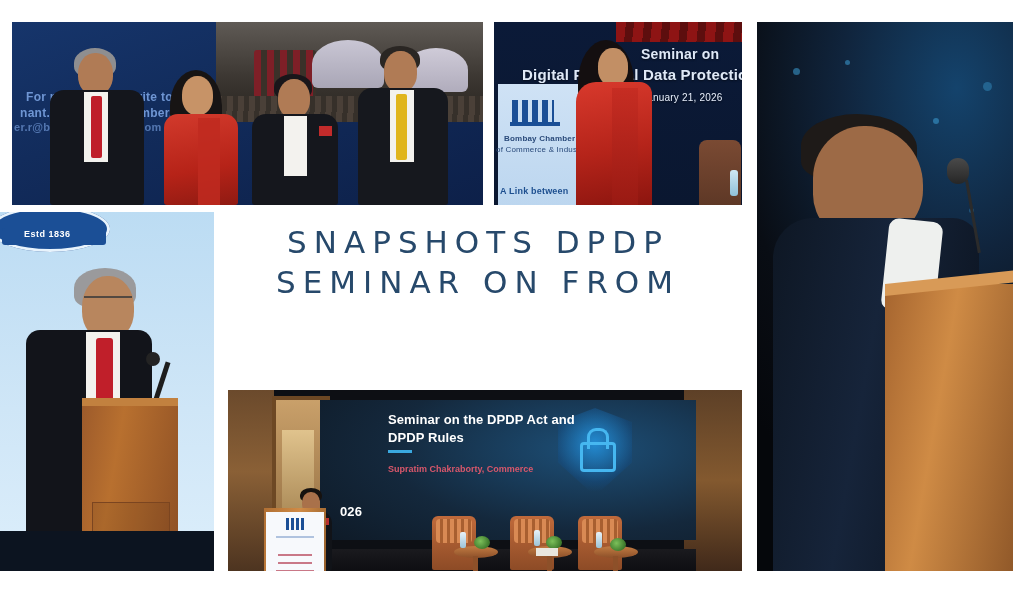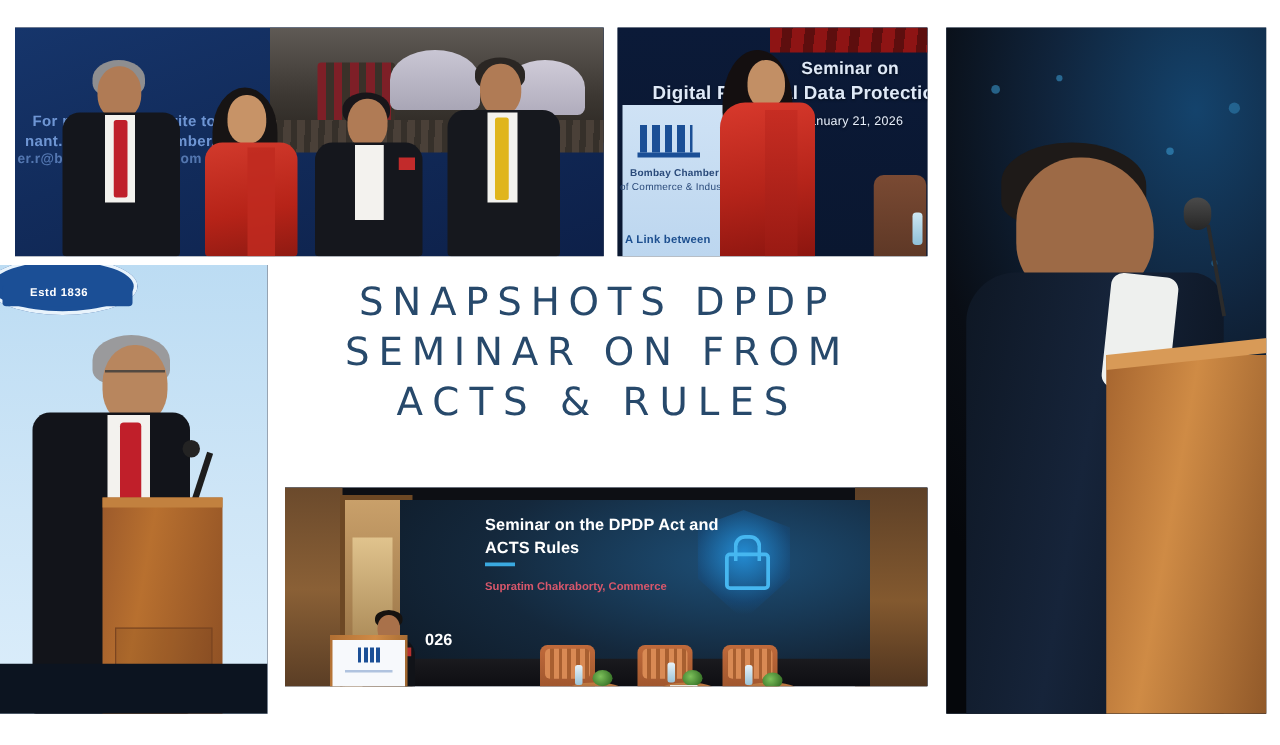--- a/index.html
+++ b/index.html
@@ -67,21 +67,21 @@
      background:linear-gradient(100deg,#9c5a2b 0%,#b8702f 35%,#8d4f24 100%);
      box-shadow:inset 0 2px 0 #c98a4d;}
   #ph3 .podium-edge{position:absolute;left:82px;top:186px;width:96px;height:8px;background:#c2813f;}
   #ph3 .podium-panel{position:absolute;left:92px;top:290px;width:76px;height:64px;
      border:1px solid #7b4520;background:rgba(0,0,0,.07);}
   #ph3 .mic{position:absolute;left:152px;top:148px;width:5px;height:44px;background:#1d1d1d;
      transform:rotate(18deg);transform-origin:bottom;}
   #ph3 .mic-head{position:absolute;left:146px;top:140px;width:14px;height:14px;border-radius:50%;background:#232323;}
 
   
-  #ph4{left:228px;top:390px;width:514px;height:159px;}
+  #ph4{left:228px;top:390px;width:514px;height:181px;}
   #ph4 .bg{position:absolute;inset:0;background:#0d0f14;}
   #ph4 .wallL{position:absolute;left:0;top:0;width:46px;height:181px;
      background:linear-gradient(180deg,#6b4a2c 0%,#8a6036 45%,#4d3420 100%);}
   #ph4 .wallR{position:absolute;right:0;top:0;width:58px;height:181px;
      background:linear-gradient(180deg,#5d4027 0%,#83592f 50%,#40291a 100%);}
   #ph4 .mirror{position:absolute;left:44px;top:6px;width:50px;height:150px;
      background:linear-gradient(180deg,#c9a06a 0%,#8e6a3e 100%);border:4px solid #6d4824;}
   #ph4 .mirror-in{position:absolute;left:54px;top:40px;width:32px;height:108px;
      background:linear-gradient(180deg,#e0c38d 0%,#9d7b49 100%);}
   #ph4 .bigscreen{position:absolute;left:92px;top:10px;width:376px;height:140px;
@@ -250,21 +250,21 @@
       <div class="wallL"></div>
       <div class="mirror"></div>
       <div class="mirror-in"></div>
       <div class="wallR"></div>
       <div class="bigscreen"></div>
       <div class="shield"></div>
       <div class="lock-s"></div>
       <div class="lock-b"></div>
 
       <div class="scr-title" style="left:160px;top:22px;">Seminar on the  DPDP Act and</div>
-      <div class="scr-title" style="left:160px;top:40px;">ACTS Rules</div>
+      <div class="scr-title" style="left:160px;top:40px;">DPDP Rules</div>
       <div class="scr-rule"></div>
       <div class="scr-sub" style="left:160px;top:74px;">Supratim Chakraborty, Commerce</div>
       <div class="scr-title" style="left:112px;top:114px;font-size:13px;">026</div>
 
       <div class="floor"></div>
 
       <div>
         <div class="hair" style="left:72px;top:98px;width:22px;height:14px;background:#16120f;"></div>
         <div class="head" style="left:74px;top:102px;width:18px;height:22px;background:#a9714a;"></div>
         <div class="torso" style="left:62px;top:120px;width:42px;height:61px;background:#111318;"></div>
@@ -330,16 +330,15 @@
       <div class="mic"></div>
       <div class="mic-stem"></div>
       <div class="podium"></div>
       <div class="podium-top"></div>
     </div>
   </div>
 
   <div class="title">
     <div class="line l1">SNAPSHOTS DPDP</div>
     <div class="line l2">SEMINAR ON FROM</div>
-    <div class="line l3">ACTS &amp; RULES</div>
   </div>
 
 </div>
 
 </body></html>

